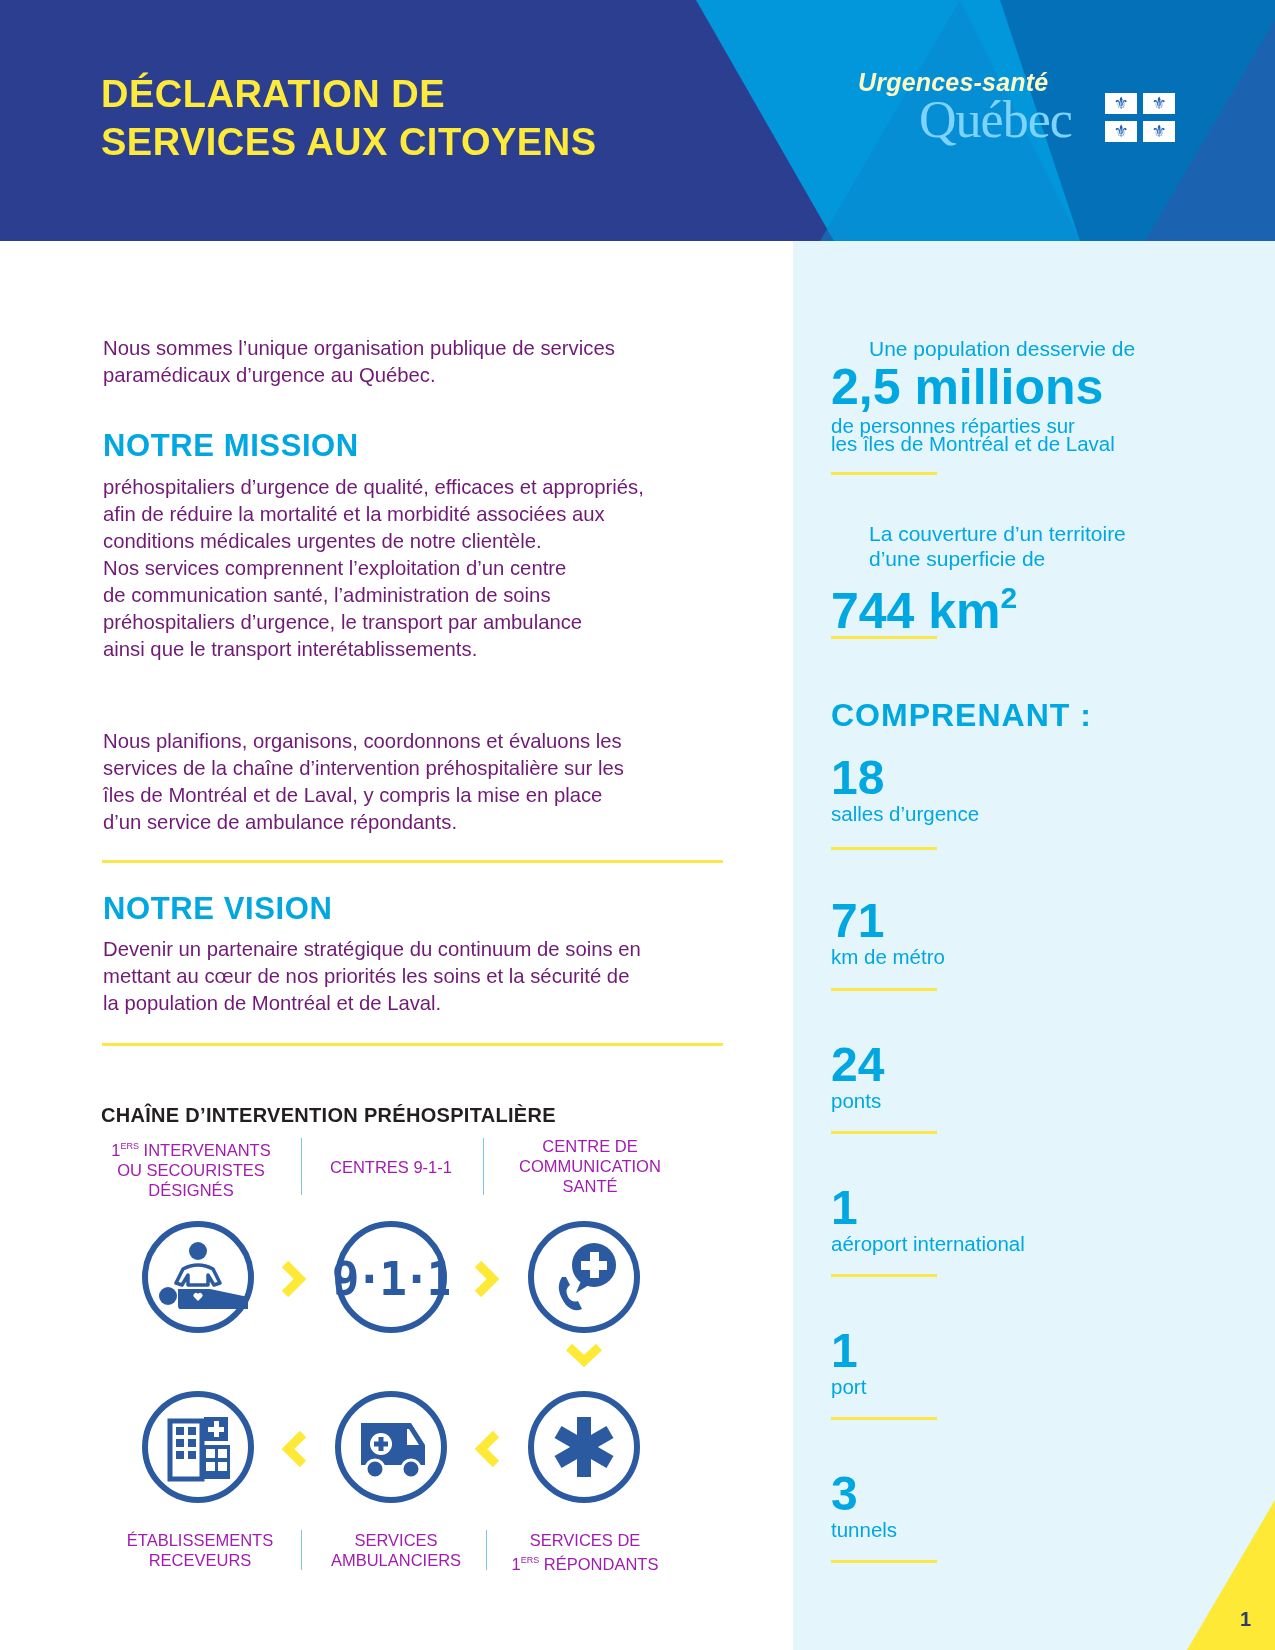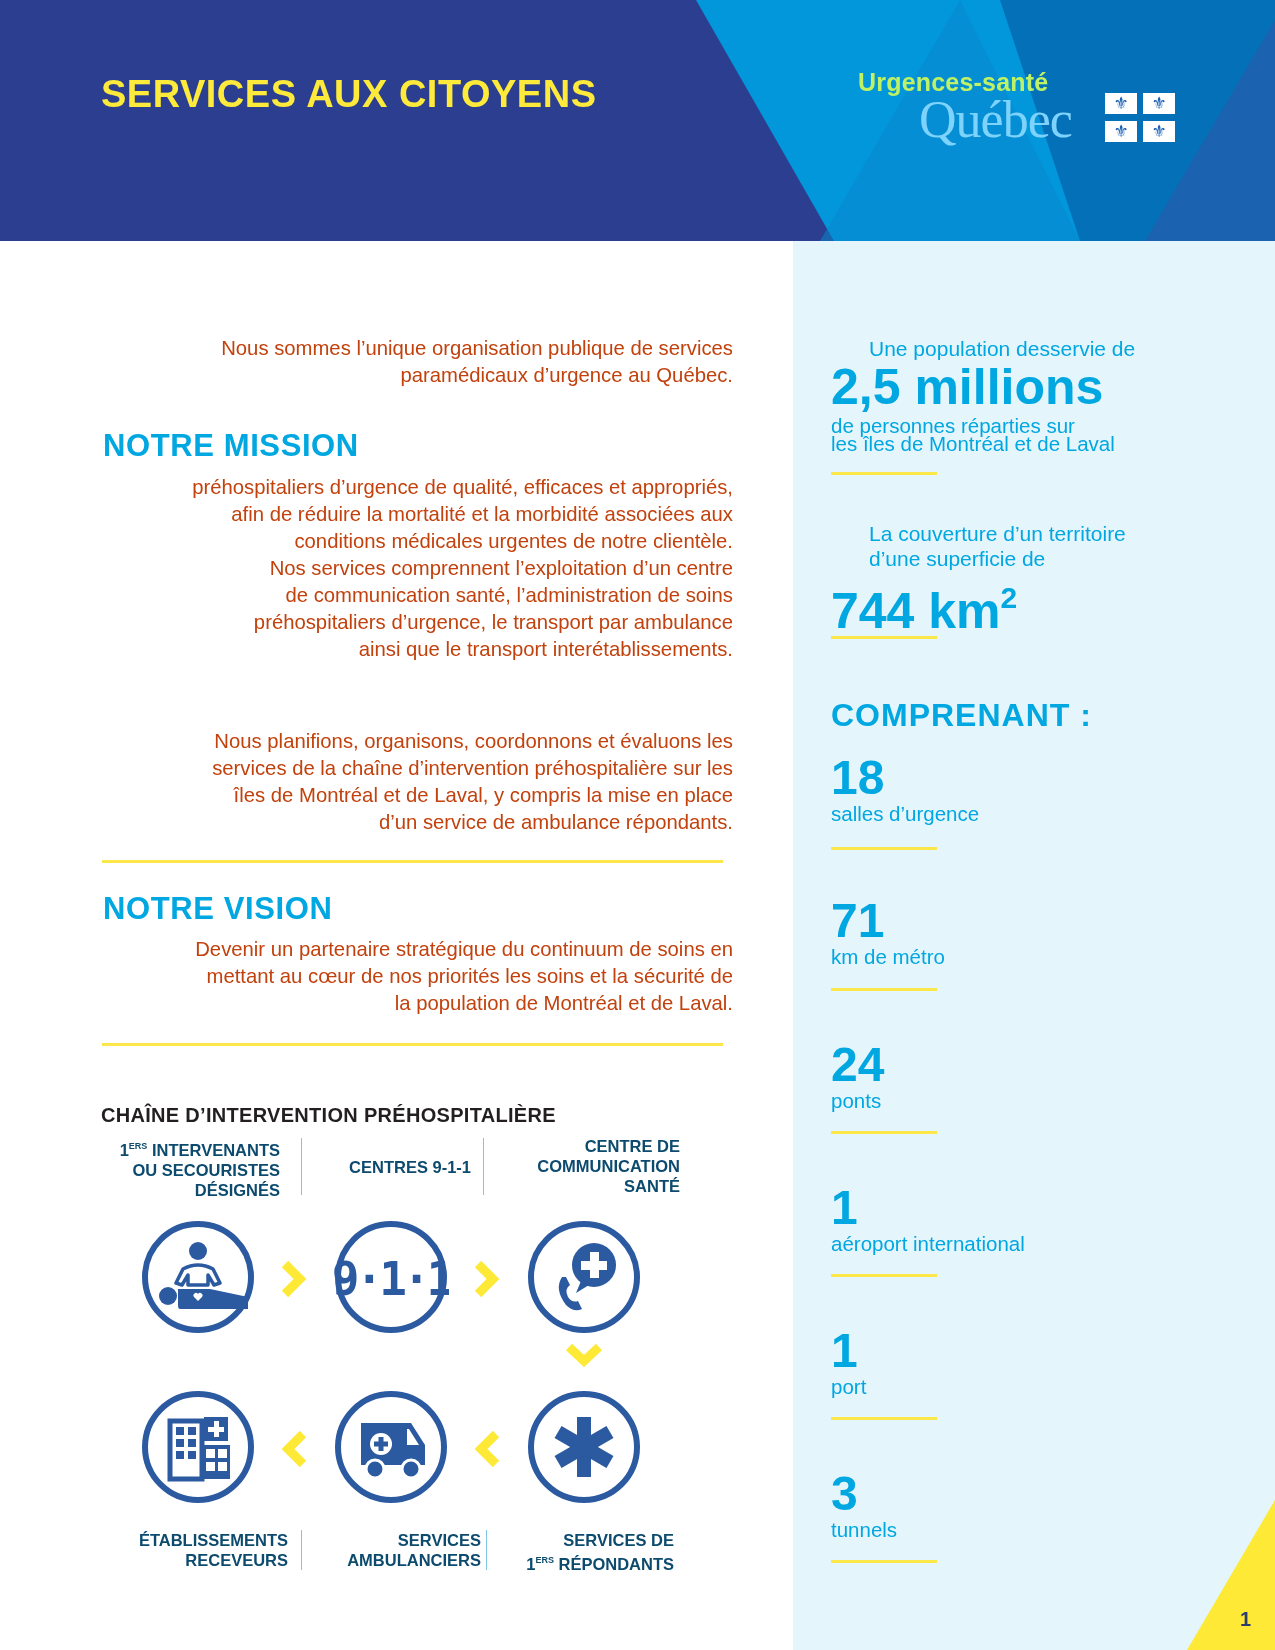--- a/index.html
+++ b/index.html
@@ -5,65 +5,66 @@
   * { box-sizing: border-box; margin: 0; padding: 0; }
   html, body { width: 1275px; height: 1650px; overflow: hidden; background: #ffffff; }
   body { position: relative; font-family: "Liberation Sans", "DejaVu Sans", sans-serif; color: #231f20; }
 
   
   .header { position: absolute; left: 0; top: 0; width: 1275px; height: 241px; background: #2c3e8f; overflow: hidden; }
   .header svg.bg { position: absolute; left: 0; top: 0; }
   .header-title { position: absolute; left: 101px; top: 70px; color: #fdea3a; font-weight: bold; font-size: 38px; line-height: 48px; letter-spacing: 0.5px; }
   .header-title div { white-space: nowrap; }
   .logo { position: absolute; left: 855px; top: 68px; width: 330px; height: 90px; }
-  .logo-top { position: absolute; left: 3px; top: 0px; color: #bef264; font-weight: bold; font-size: 25px; letter-spacing: 0.2px; white-space: nowrap; }
+  .logo-top { position: absolute; left: 3px; top: 0px; color: #fef9c3; font-style: italic; font-weight: bold; font-size: 25px; letter-spacing: 0.2px; white-space: nowrap; }
   .logo-main { position: absolute; left: 64px; top: 22px; color: #7dd3fc; font-family: "Liberation Serif", "DejaVu Serif", serif; font-size: 52px; line-height: 60px; white-space: nowrap; letter-spacing: -1px; }
   .flag { position: absolute; left: 250px; top: 25px; width: 70px; height: 50px; }
   .flag .q { position: absolute; width: 32px; height: 21px; background: #fff; color: #1a5fb4; font-size: 17px; line-height: 21px; text-align: center; }
 
   
   .sidebar { position: absolute; left: 793px; top: 241px; width: 482px; height: 1409px; background: #e5f5fc; overflow: hidden; }
   .sb-corner { position: absolute; right: 0; bottom: 0; }
   .page-num { position: absolute; left: 1240px; top: 1608px; color: #2c3e6f; font-weight: bold; font-size: 20px; }
   .stat { position: absolute; left: 831px; color: #00a7e1; }
   .stat .pre { font-size: 21px; line-height: 25px; white-space: nowrap; margin-left: 38px; }
   .stat .big { font-weight: bold; font-size: 50px; line-height: 52px; white-space: nowrap; }
   .stat .mid { font-weight: bold; font-size: 50px; line-height: 54px; white-space: nowrap; }
   .stat .num { font-weight: bold; font-size: 48px; line-height: 48px; white-space: nowrap; }
   .stat .post { font-size: 20.5px; line-height: 18px; white-space: nowrap; }
   .stat .lbl { font-size: 20.5px; line-height: 24px; white-space: nowrap; }
   .stat .heading { font-weight: bold; font-size: 32px; line-height: 36px; letter-spacing: 1px; white-space: nowrap; }
   .yrule { position: absolute; left: 831px; width: 106px; height: 3px; background: #fbe74a; }
 
   
-  .para { position: absolute; left: 103px; width: 630px; font-size: 20.3px; line-height: 27px; color: #c2410c; text-align: right; }
+  .para { position: absolute; left: 103px; width: 630px; font-size: 20.3px; line-height: 27px; color: #701a75; }
   .para div { white-space: nowrap; }
   .sec-head { position: absolute; left: 103px; color: #00a7e1; font-weight: bold; font-size: 31px; line-height: 36px; letter-spacing: 0.6px; white-space: nowrap; }
   .lrule { position: absolute; left: 102px; width: 621px; height: 3px; background: #fbe74a; }
   .chain-title { position: absolute; left: 101px; top: 1104px; font-weight: bold; font-size: 20px; color: #231f20; white-space: nowrap; letter-spacing: 0.3px; }
 
-  .clabel { position: absolute; color: #0c4a6e; font-weight: bold; font-size: 16.5px; line-height: 20px; text-align: right; white-space: nowrap; }
+  .clabel { position: absolute; color: #a21caf; font-weight: normal; font-size: 16.5px; line-height: 20px; text-align: center; white-space: nowrap; }
   .clabel sup { font-size: 9px; vertical-align: 7px; }
   .vdiv { position: absolute; width: 1px; background: #7fc5e8; }
 
   .icon { position: absolute; width: 116px; height: 116px; }
   .arrow { position: absolute; }
 </style>
 </head>
 <body>
 
 <div class="header">
   <svg class="bg" width="1275" height="241" viewBox="0 0 1275 241">
     <rect x="0" y="0" width="1275" height="241" fill="#2c3e8f"></rect>
     <polygon points="696,0 1275,0 1275,241 834,241" fill="#0297db"></polygon>
     <polygon points="1000,0 1275,0 1275,241 1080,241" fill="#0470b8"></polygon>
     <polygon points="960,0 1080,241 820,241" fill="#0a87cc" opacity="0.55"></polygon>
     <polygon points="1275,20 1275,241 1145,241" fill="#1b63b0"></polygon>
   </svg>
   <div class="header-title">
+    <div>DÉCLARATION DE</div>
     <div>SERVICES AUX CITOYENS</div>
   </div>
   <div class="logo">
     <div class="logo-top">Urgences-santé</div>
     <div class="logo-main">Québec</div>
     <div class="flag">
       <div class="q" style="left:0;top:0">⚜</div>
       <div class="q" style="left:38px;top:0">⚜</div>
       <div class="q" style="left:0;top:28px">⚜</div>
       <div class="q" style="left:38px;top:28px">⚜</div>

